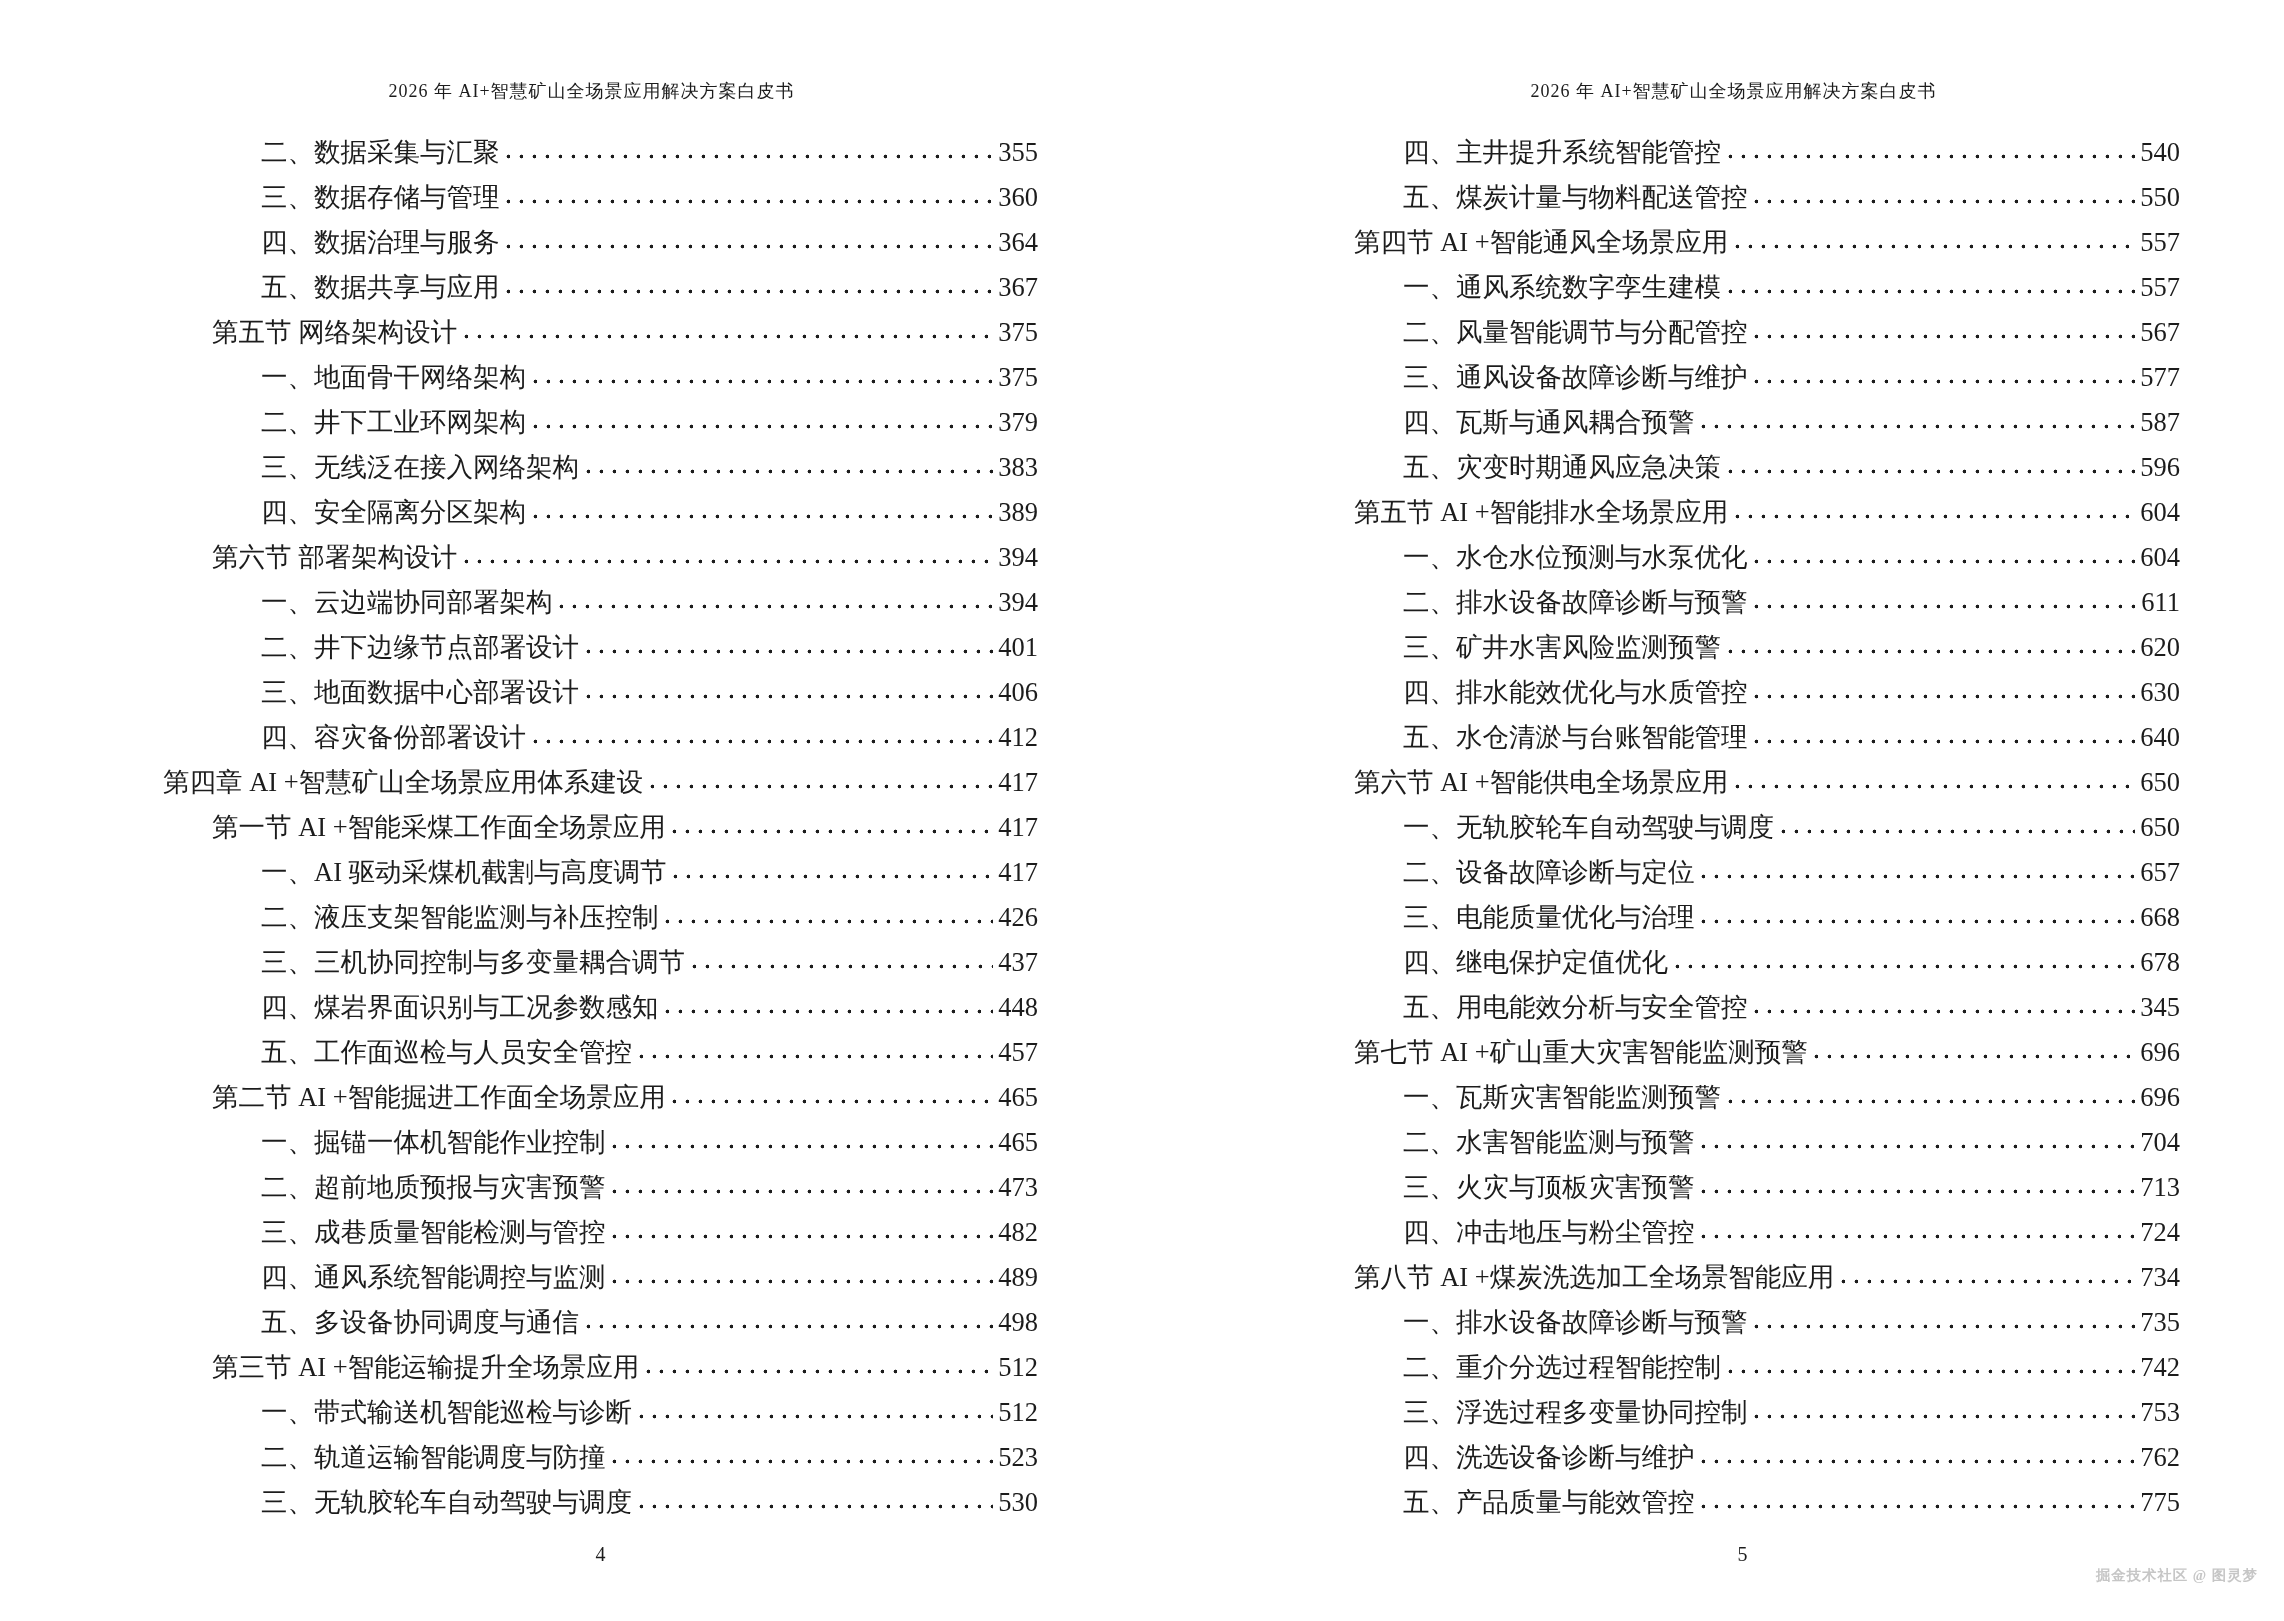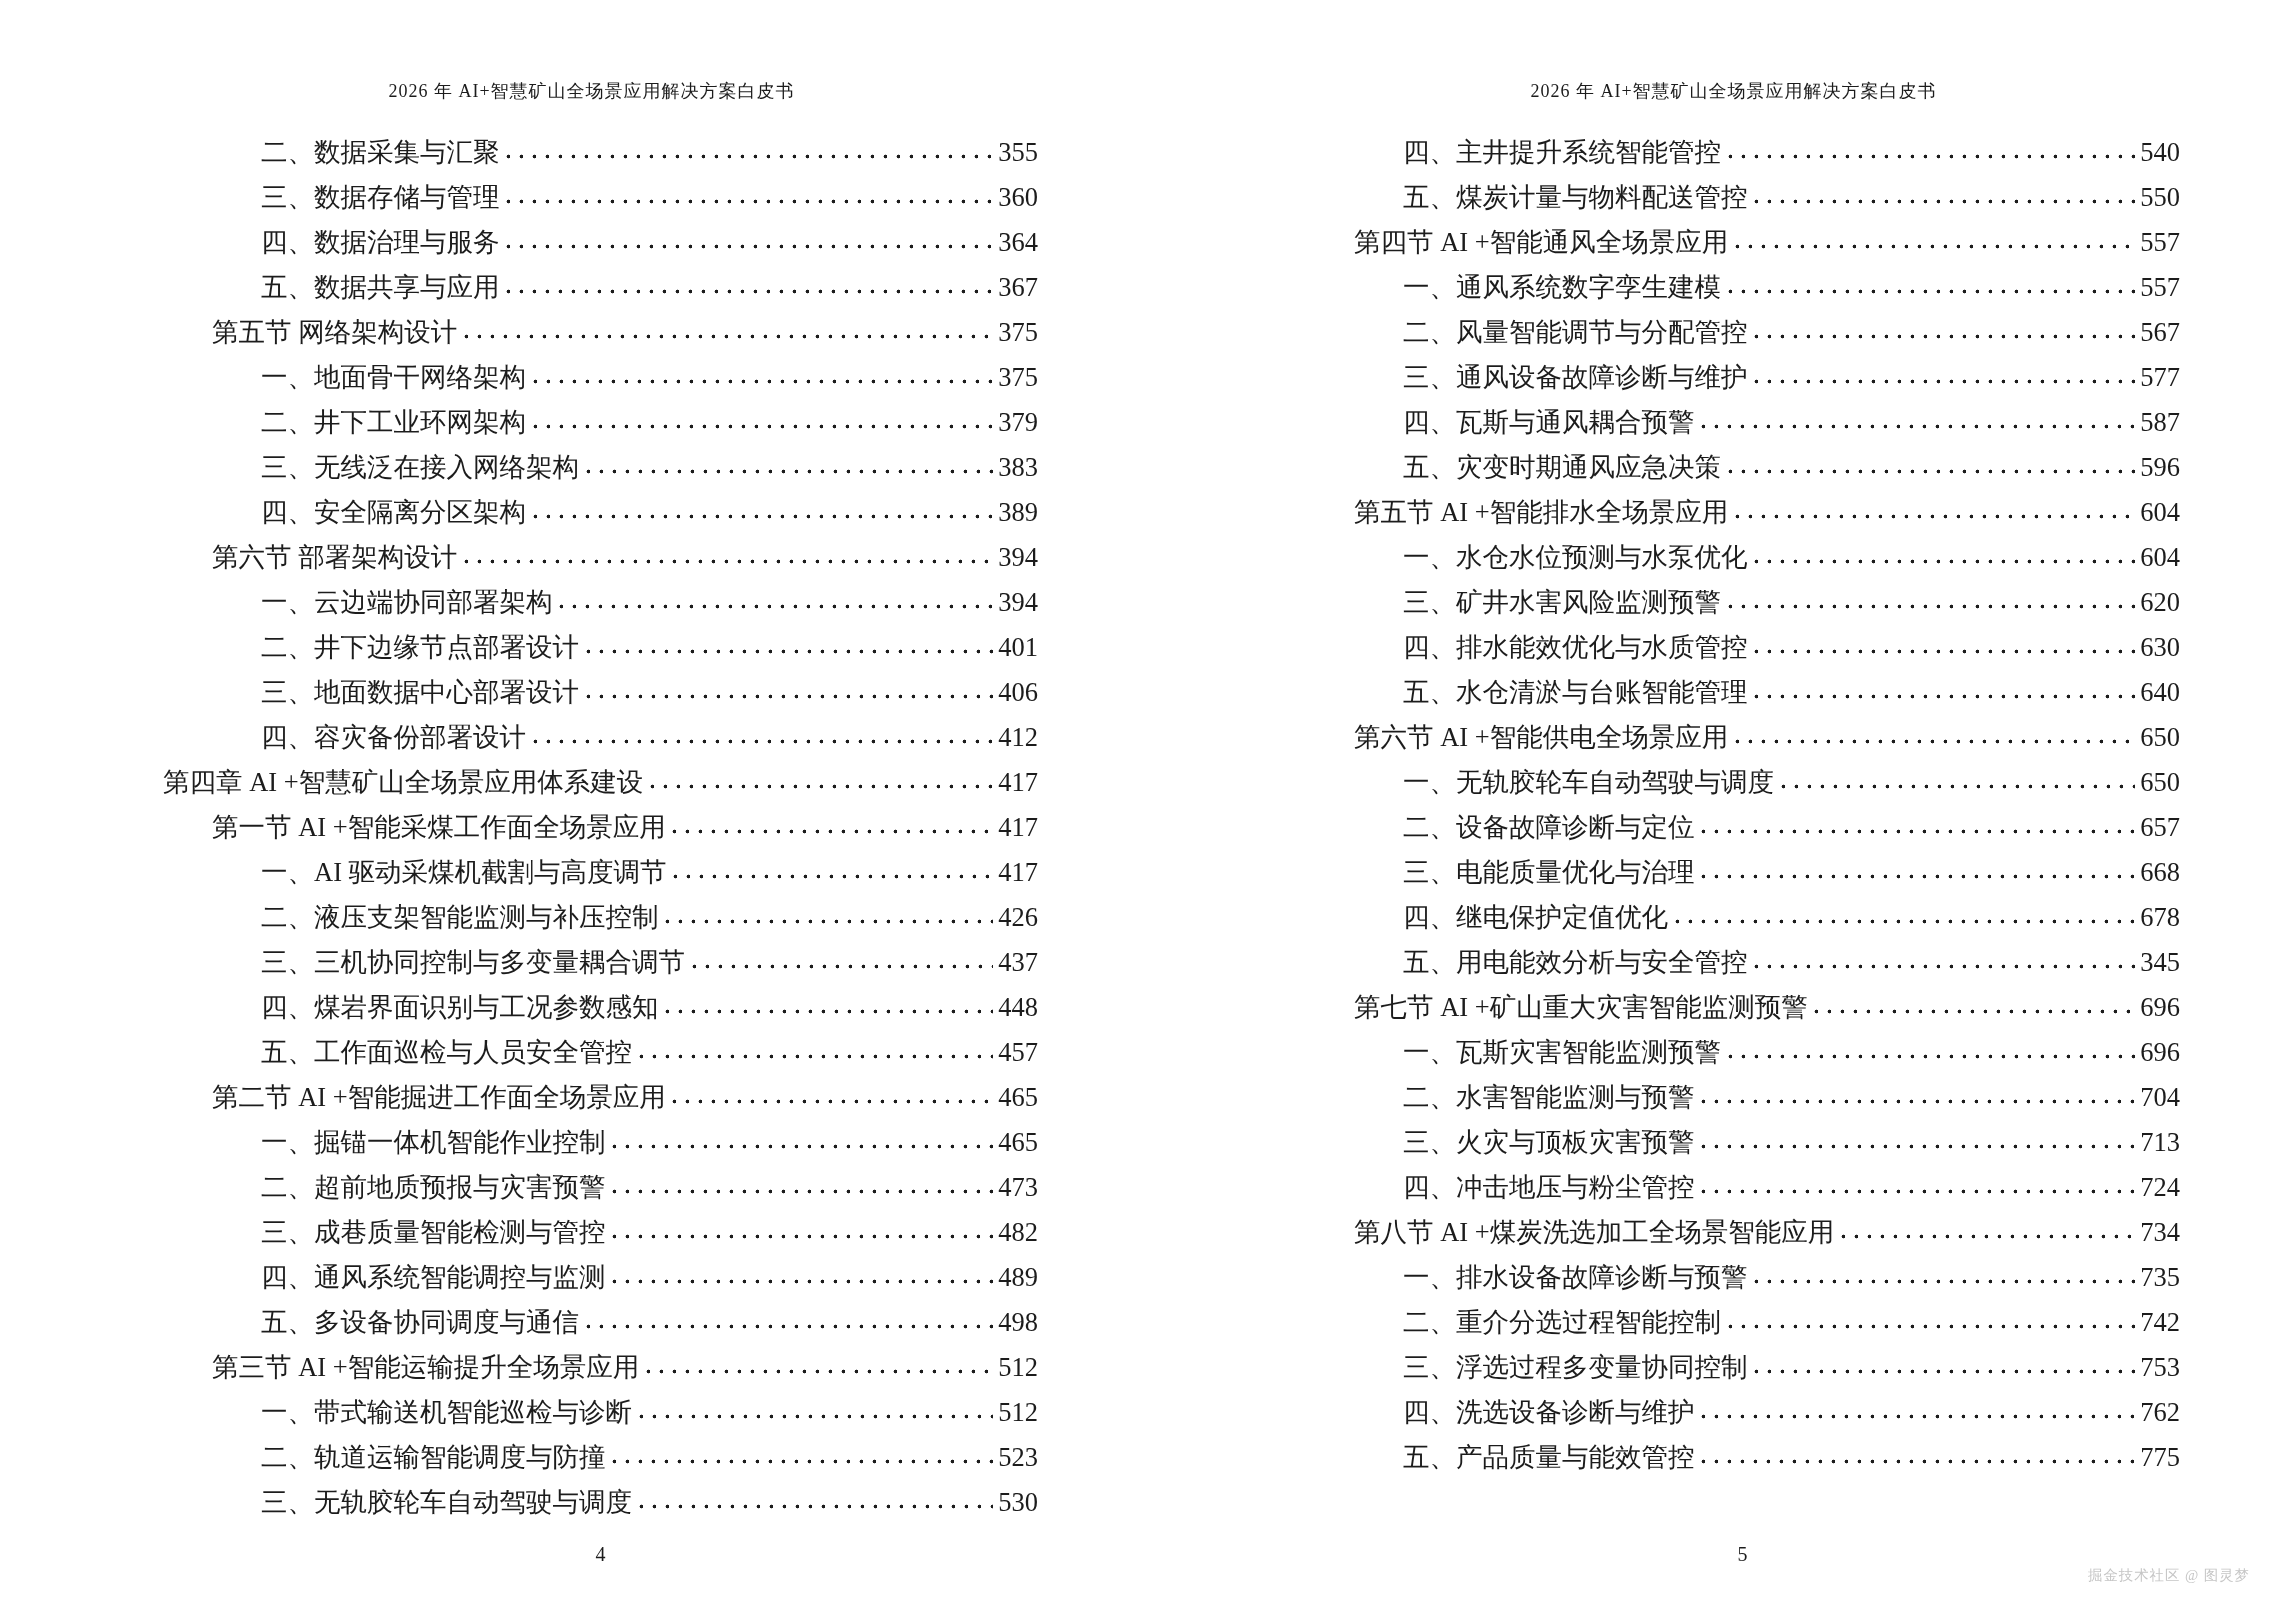--- a/index.html
+++ b/index.html
@@ -37,24 +37,25 @@
   }
   .row .num{flex:0 0 auto;}
   .level-chapter{padding-left:0;text-align:center;}
   .level-section{padding-left:49px;}
   .level-item{padding-left:98px;}
   .page-footer{
     position:absolute;top:1544px;left:163px;width:875px;
     text-align:center;font-size:20px;line-height:1;
   }
   .watermark{
-    position:absolute;right:34px;top:1567px;
+    position:absolute;right:26px;top:1567px;
     font-size:14.4px;line-height:1.2;letter-spacing:1px;
     color:#c6c6c6;
     text-shadow:0.5px 0.5px 0 #ffffff;
+    font-weight:bold;
   }
 </style>
 </head>
 <body>
 
 <div class="sheet">
 
   <section class="page left">
     <header class="page-header">
       <span>2026 年 AI+智慧矿山全场景应用解决方案白皮书</span>
@@ -268,20 +269,25 @@
           <span class="title">第五节 AI +智能排水全场景应用</span>
           <span class="leader"></span>
           <span class="num">604</span>
         </div>
         <div class="row level-item">
           <span class="title">一、水仓水位预测与水泵优化</span>
           <span class="leader"></span>
           <span class="num">604</span>
         </div>
         <div class="row level-item">
+          <span class="title">二、排水设备故障诊断与预警</span>
+          <span class="leader"></span>
+          <span class="num">611</span>
+        </div>
+        <div class="row level-item">
           <span class="title">三、矿井水害风险监测预警</span>
           <span class="leader"></span>
           <span class="num">620</span>
         </div>
         <div class="row level-item">
           <span class="title">四、排水能效优化与水质管控</span>
           <span class="leader"></span>
           <span class="num">630</span>
         </div>
         <div class="row level-item">

